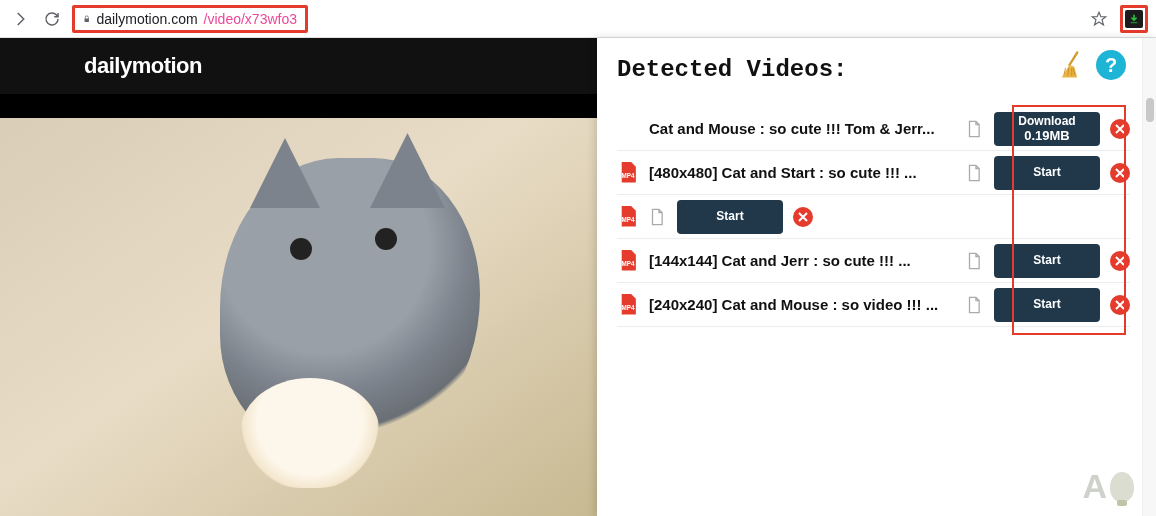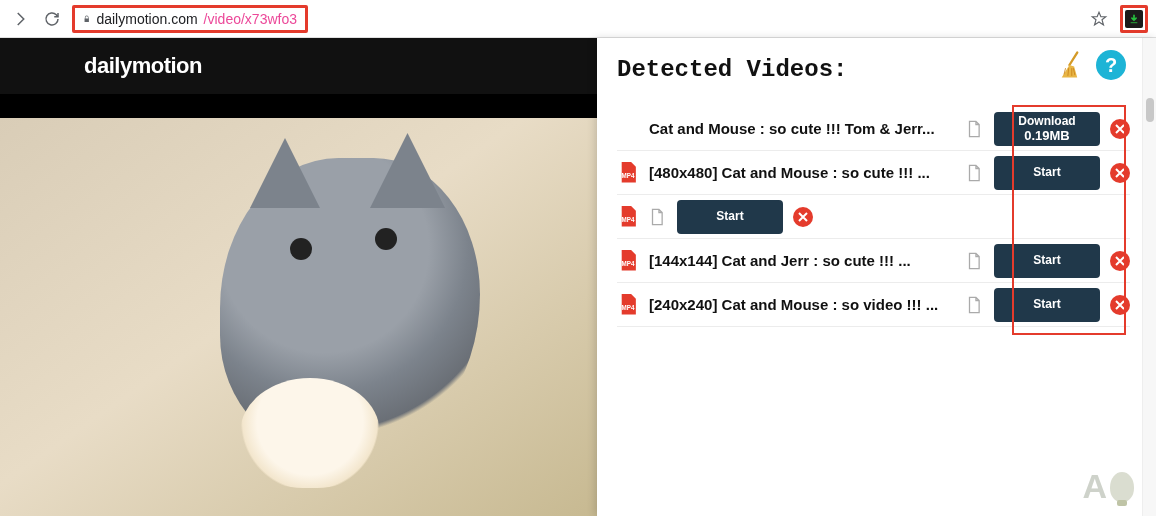--- a/index.html
+++ b/index.html
@@ -157,21 +157,21 @@
           </div>
         </div>
 
         <div class="row">
           <div class="type-icon">
             <svg width="20" height="22" viewBox="0 0 24 28">
                 <path fill="#e43b2c" d="M4 0h12l6 6v20H4z"></path>
                 <text x="12" y="20" fill="#fff" font-size="8" font-weight="700" text-anchor="middle">MP4</text>
               </svg>
           </div>
-          <div class="title">[480x480] Cat and Mouse : so cute !!! ...</div>
+          <div class="title">[480x480] Cat and Start : so cute !!! ...</div>
           <div class="doc-icon">
             <svg width="16" height="18" viewBox="0 0 24 28">
                 <path fill="none" stroke="#aaa" stroke-width="2" d="M5 2h10l5 5v19H5z M15 2v5h5"></path>
               </svg>
           </div>
           <button class="action-btn">
             <span>Start</span>
           </button>
           <div class="del">
             <svg width="10" height="10" viewBox="0 0 10 10">

